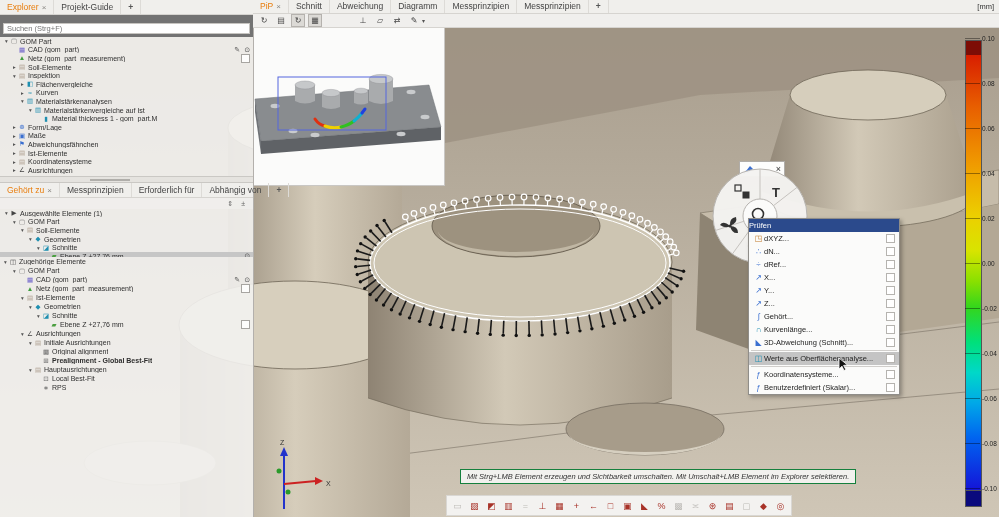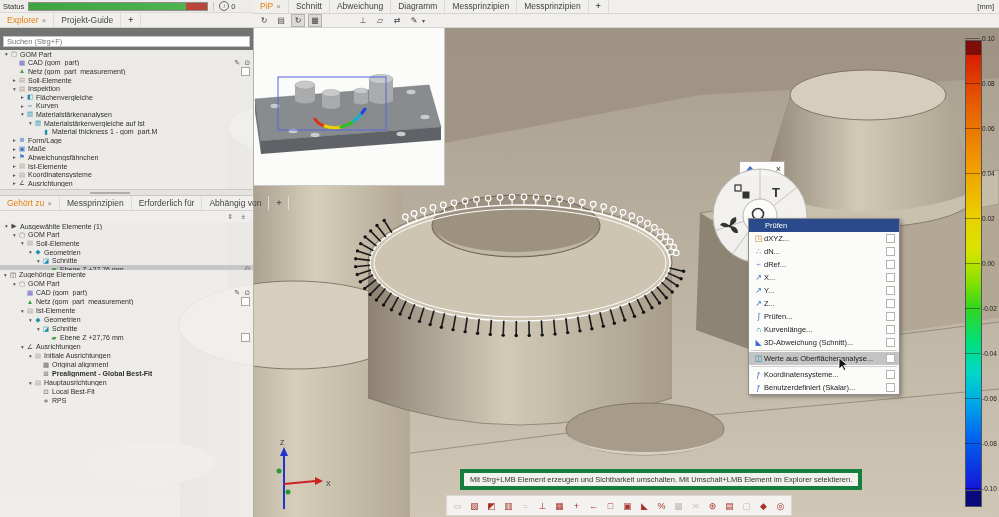--- a/index.html
+++ b/index.html
@@ -73,30 +73,30 @@
   .cb-tick{position:absolute;left:7px;width:15px;height:1px;background:rgba(0,0,0,0.38);}
   .cb-label{position:absolute;left:24px;font-size:6.5px;color:#222;}
   
   #pin-pill{position:absolute;left:739px;top:161px;width:38px;height:14px;z-index:13;background:#fdfdfc;
     border:1px solid #b0ada9;display:flex;align-items:center;justify-content:space-between;padding:0 3px;}
   #pin-pill .px{font-size:9px;color:#333;line-height:12px;}
   #radial-menu{position:absolute;left:710px;top:166px;z-index:13;}
   
   #ctx-menu{position:absolute;left:748px;top:218px;width:150px;z-index:20;background:#fbfbfa;
     border:1px solid #8f8d89;box-shadow:2px 2px 4px rgba(0,0,0,0.3);}
-  #ctx-header{height:13px;line-height:13px;background:#2b4a8c;color:#fff;font-size:7.5px;padding-left:16px;}
+  #ctx-header{height:13px;line-height:13px;background:#2b4a8c;color:#fff;font-size:7.5px;padding-left:0;}
   .mitem{height:13px;display:flex;align-items:center;padding:0 4px;font-size:7.5px;color:#222;}
   .mitem.hl{background:#c4c4c4;}
   .mi{width:11px;flex:0 0 11px;font-size:8px;text-align:center;}
   .mi.c-blue{color:#3a6fd0}.mi.c-teal{color:#1f8fb0}.mi.c-orange{color:#c07828}
   .mcheck{margin-left:auto;width:7px;height:7px;border:1px solid #b5b3af;background:#fff;}
   .msep{border-top:1px solid #d0cecb;margin:1px 2px;}
   
-  #tooltip{position:absolute;left:460px;top:469px;z-index:9;background:#f2f1ee;border:4px solid #15803d;
-    font-size:7.5px;color:#333;padding:2px 6px;white-space:nowrap;}
+  #tooltip{position:absolute;left:460px;top:469px;z-index:9;background:#f2f1ee;border:1px solid #15803d;
+    font-size:7.5px;color:#333;padding:2px 6px;white-space:nowrap;font-style:italic;}
   #bottom-toolbar{position:absolute;left:446px;top:495px;height:19px;z-index:9;background:#f3f2f0;
     border:1px solid #d9d7d3;display:flex;align-items:center;gap:2px;padding:0 3px;}
   .bbtn{width:15px;height:15px;display:flex;align-items:center;justify-content:center;font-size:9px;color:#a83228;}
   .bbtn.disabled{color:#bdbbb7;}
   #cursor-icon{position:absolute;left:838px;top:358px;z-index:21;}
 </style>
 </head>
 <body>
 
 <svg id="stage" viewBox="0 0 999 517">
@@ -313,27 +313,20 @@
     <line x1="284" y1="484" x2="316" y2="481" stroke="#cc2222" stroke-width="2"></line>
     <polygon points="315,477 315,485 323,481" fill="#cc2222"></polygon>
     <circle cx="279" cy="471" r="2.5" fill="#2a9a2a"></circle>
     <circle cx="288" cy="492" r="2.5" fill="#2a9a2a"></circle>
     <text x="280" y="445" font-size="7" fill="#333" id="axis-z">Z</text>
     <text x="326" y="486" font-size="7" fill="#333" id="axis-x">X</text>
   </g>
 </svg>
 
 <div id="left-panel">
-  <div id="status-row">
-    <span class="slabel">Status</span>
-    <div id="status-bar"></div>
-    <div class="sep"></div>
-    <span class="info-i">i</span>
-    <span class="icount">0</span>
-  </div>
   <div class="tabrow" id="sidebar-tabs">
       <div class="tab active">
         <span>Explorer</span>
         <span class="tclose">×</span>
       </div>
       <div class="tab">
         <span>Projekt-Guide</span>
       </div>
       <div class="tab add">
         <span>+</span>
@@ -788,21 +781,21 @@
         <span>Y...</span>
         <span class="mcheck"></span>
       </div>
       <div class="mitem">
         <span class="mi c-blue">↗</span>
         <span>Z...</span>
         <span class="mcheck"></span>
       </div>
       <div class="mitem">
         <span class="mi c-blue">∫</span>
-        <span>Prüfen...</span>
+        <span>Gehört...</span>
         <span class="mcheck"></span>
       </div>
       <div class="mitem">
         <span class="mi c-teal">∩</span>
         <span>Kurvenlänge...</span>
         <span class="mcheck"></span>
       </div>
       <div class="mitem">
         <span class="mi c-blue">◣</span>
         <span>3D-Abweichung (Schnitt)...</span>

